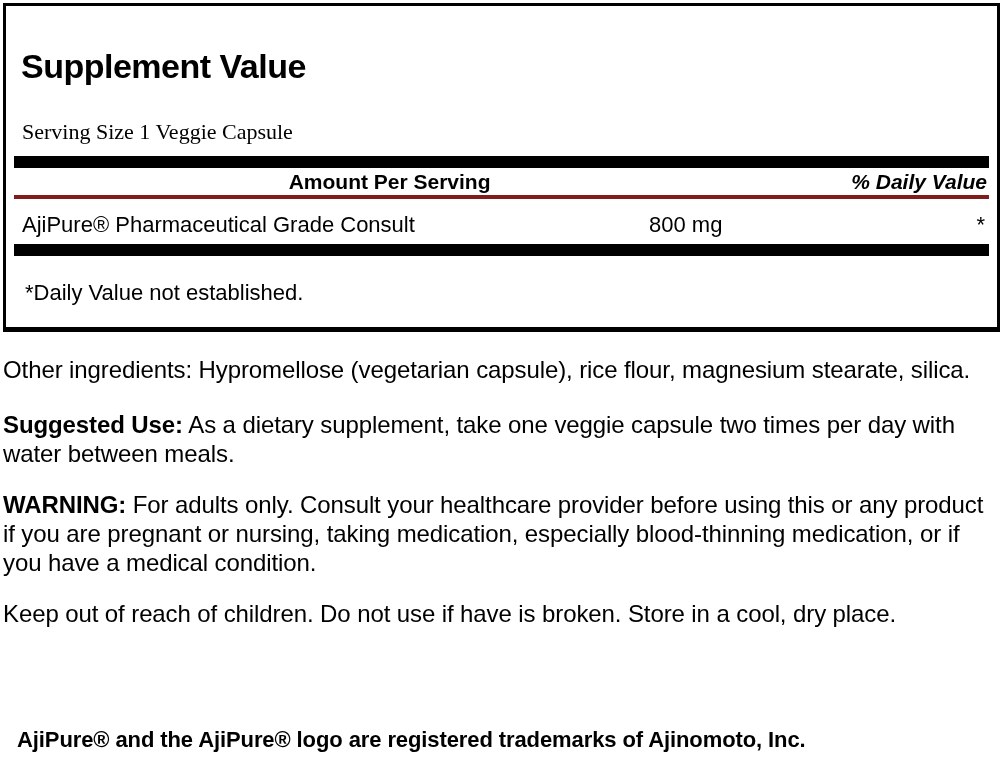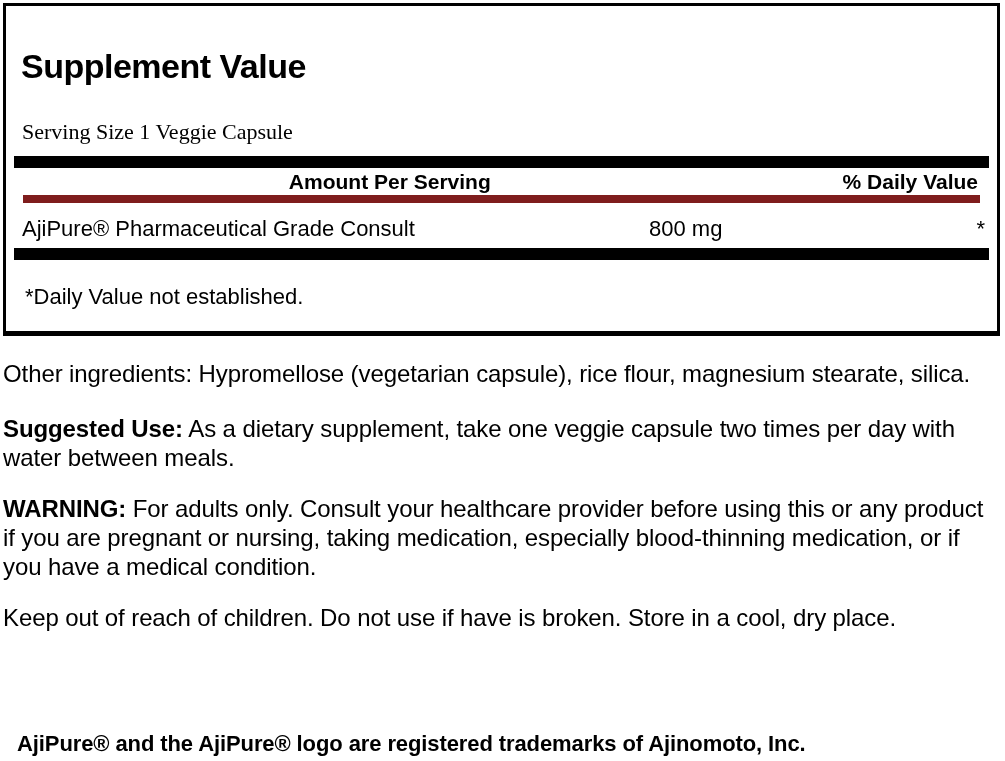--- a/index.html
+++ b/index.html
@@ -34,29 +34,29 @@
     font-family: Liberation Serif, serif;
   }
   .bar-thick {
     height: 12px;
     background: #000000;
     margin: 10px 8px 0 8px;
   }
   .head-row {
     display: flex;
     align-items: flex-end;
-    margin: 0 17px;
+    margin: 0 8px;
     padding: 2px 2px 1px 2px;
-    border-bottom: 8px solid #7f1d1d;
+    border-bottom: 4px solid #7f1d1d;
     font-weight: bold;
     font-size: 21px;
     line-height: 24px;
   }
   .head-amount { flex: 1; text-align: center; padding-right: 88px; }
-  .head-dv { white-space: nowrap; }
+  .head-dv { white-space: nowrap; font-style: italic; }
   .ing-row {
     display: flex;
     margin: 0 8px;
     padding: 13px 4px 7px 8px;
     font-size: 22px;
     line-height: 25px;
   }
   .ing-name { width: 627px; }
   .ing-amt { flex: 1; text-align: left; }
   .ing-dv { text-align: right; }

